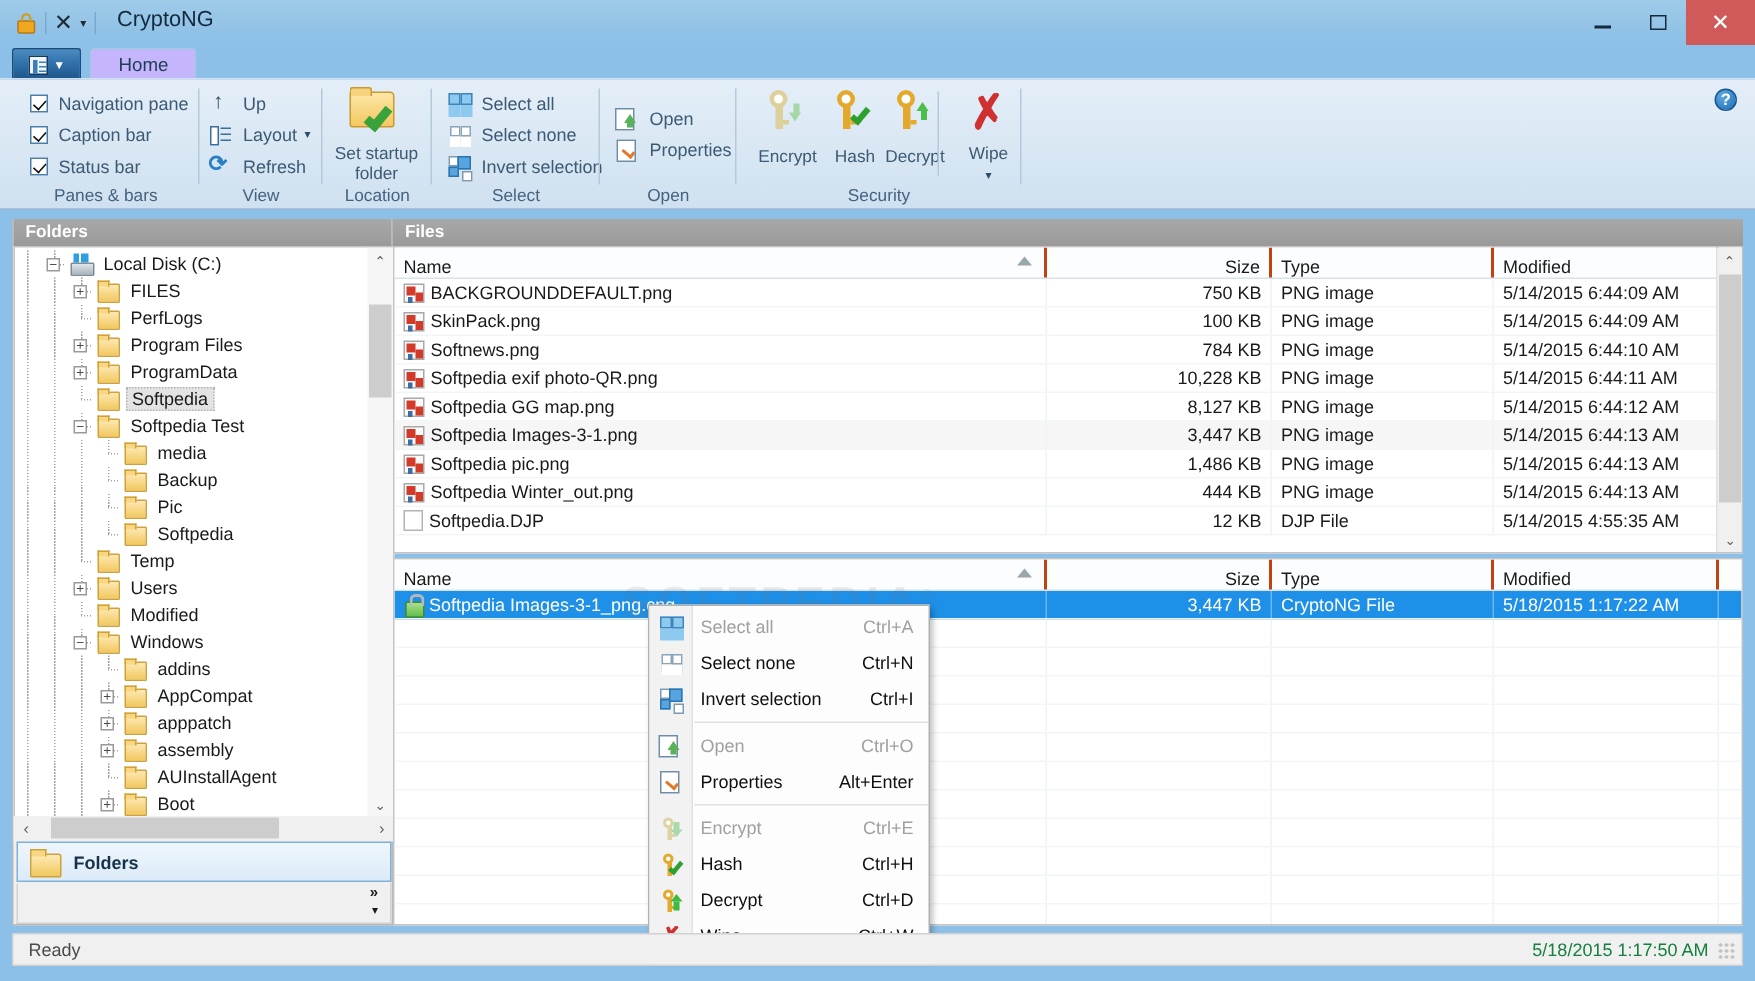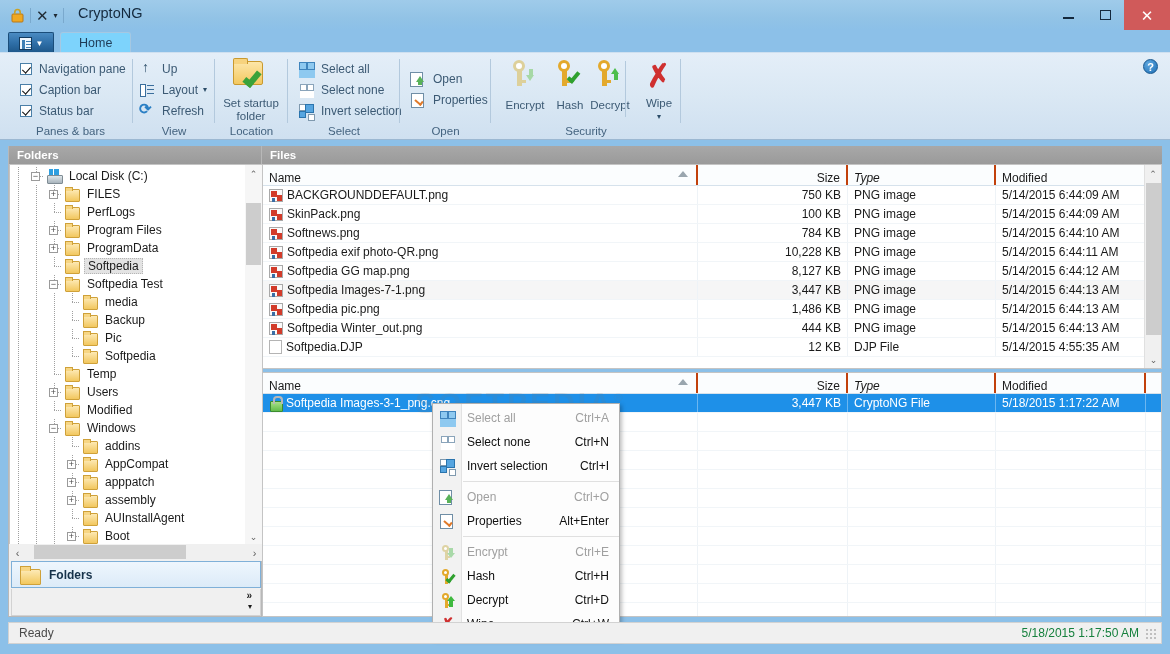--- a/index.html
+++ b/index.html
@@ -83,21 +83,21 @@
   }
   .appbtn .doc::after {
     content: ""; position: absolute; left: 6px; top: 3px; width: 5px; height: 1px;
     background: #3d7fb5;
     box-shadow: 0 3px 0 #3d7fb5, 0 6px 0 #3d7fb5;
   }
   .appbtn .cv { color: #fff; font-size: 8px; }
   .tab {
     position: absolute; left: 60px; top: 2px; height: 21px;
     padding: 0 18px;
-    background: #7dd3fc;
+    background: #c4b5fd;
     border: 1px solid #a5c8e2; border-bottom: none;
     border-radius: 3px 3px 0 0;
     display: flex; align-items: center;
     color: #1f3c57; font-size: 12.5px;
   }
   .ribbon {
     position: absolute; left: 0; top: 52px; width: 1170px; height: 88px;
     background: linear-gradient(to bottom, #e4eef8 0%, #dae8f4 50%, #cfe0f0 100%);
     border-top: 1px solid #cfe0f0;
     border-bottom: 1px solid #9cb8d2;
@@ -419,21 +419,21 @@
     display: flex; height: 21px; background: #fbfdfe;
     border-bottom: 1px solid #d6e2ec;
     font-size: 12px; color: #1a1a1a;
   }
   .lhead .hc {
     display: flex; align-items: flex-end; padding: 0 6px;
     border-right: 2px solid #c2410c; position: relative;
   }
   .hc.name { width: 435px; }
   .hc.size { width: 150px; justify-content: flex-end; }
-  .hc.type { width: 148px; font-style: italic; }
+  .hc.type { width: 148px; }
   .hc.mod { width: 150px; }
   .sortmark {
     position: absolute; right: 8px; top: 6px;
     border-left: 5px solid transparent; border-right: 5px solid transparent;
     border-bottom: 6px solid #9aa6ae;
   }
   .lrow {
     display: flex; height: 19px; font-size: 12px; color: #1a1a1a;
     border-bottom: 1px solid #f1f5f8;
   }
@@ -1140,21 +1140,21 @@
               <span class="png-ic"></span>
               <span class="nm">Softpedia GG map.png</span>
             </div>
             <div class="c size">8,127 KB</div>
             <div class="c type">PNG image</div>
             <div class="c mod">5/14/2015 6:44:12 AM</div>
           </div>
           <div class="lrow alt">
             <div class="c name">
               <span class="png-ic"></span>
-              <span class="nm">Softpedia Images-7-1.png</span>
+              <span class="nm">Softpedia Images-3-1.png</span>
             </div>
             <div class="c size">3,447 KB</div>
             <div class="c type">PNG image</div>
             <div class="c mod">5/14/2015 6:44:13 AM</div>
           </div>
           <div class="lrow">
             <div class="c name">
               <span class="png-ic"></span>
               <span class="nm">Softpedia pic.png</span>
             </div>

